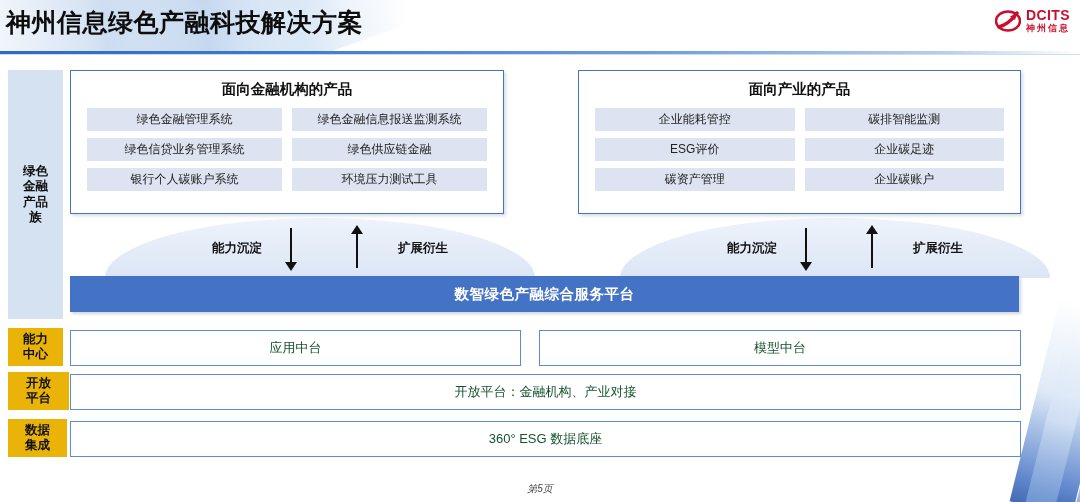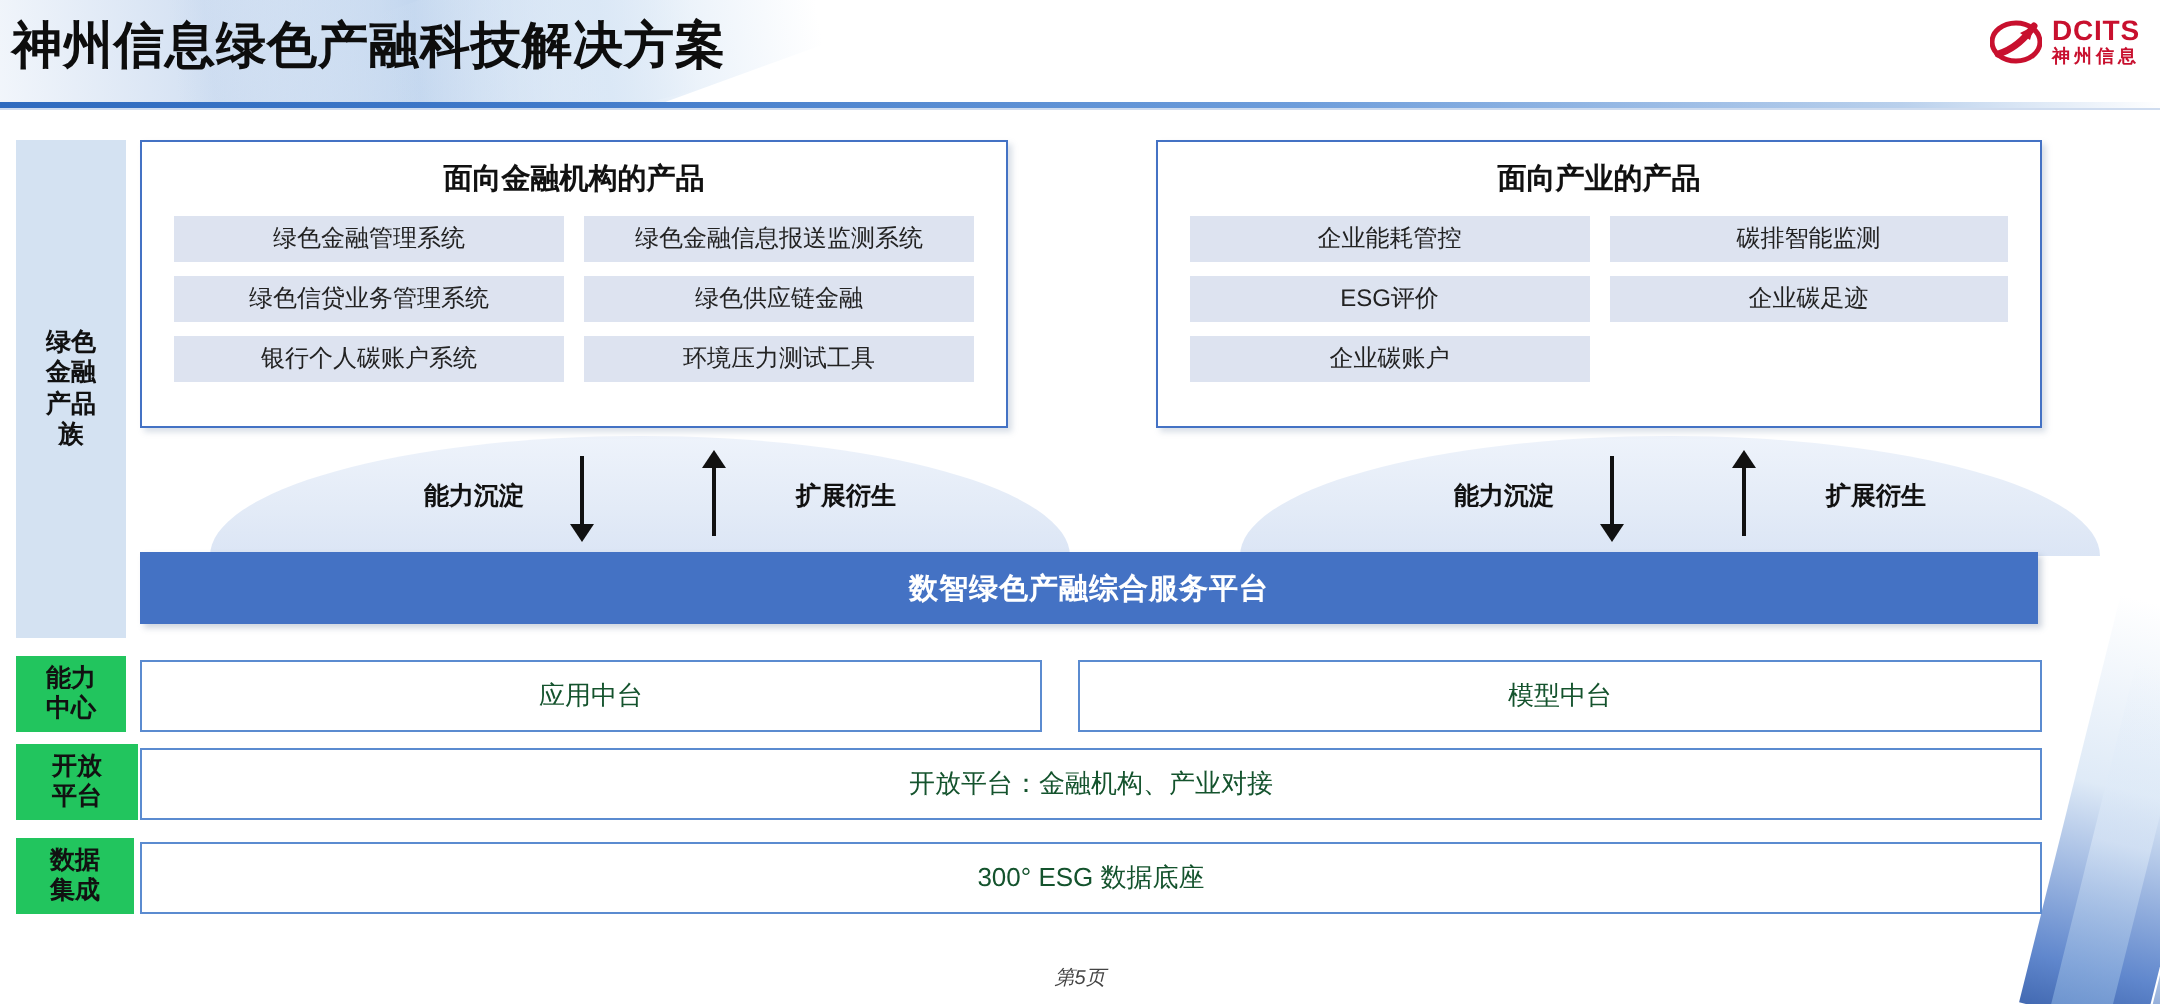--- a/index.html
+++ b/index.html
@@ -50,21 +50,21 @@
 
   .hill{position:absolute;border-radius:50% 50% 0 0 / 100% 100% 0 0;
     background:linear-gradient(180deg,#eef3fb 0%,#e3ebf7 60%,#dbe5f5 100%);}
   .hill-l{left:105px;top:218px;width:430px;height:60px;}
   .hill-r{left:620px;top:218px;width:430px;height:60px;}
 
   
   .side{position:absolute;text-align:center;font-weight:bold;font-size:12.5px;
     line-height:1.22;display:flex;align-items:center;justify-content:center;color:#111;}
   .side-blue{background:#d4e2f2;}
-  .side-peach{background:#22c55e;}
+  .side-peach{background:#eab308;}
   .side-green{left:8px;top:70px;width:55px;height:249px;}
   .side-cap{left:8px;top:328px;width:55px;height:38px;}
   .side-open{left:8px;top:372px;width:61px;height:38px;}
   .side-data{left:8px;top:419px;width:59px;height:38px;}
 
   
   .panel{position:absolute;background:#ffffff;border:1.6px solid #4472c4;
     box-shadow:2px 2px 3px rgba(120,140,170,.28);}
   .panel-l{left:70px;top:70px;width:432px;height:142px;}
   .panel-r{left:578px;top:70px;width:441px;height:142px;}
@@ -158,20 +158,21 @@
     </div>
   </div>
 
   <div class="panel panel-r">
     <div class="panel-h">面向产业的产品</div>
     <div class="grid">
       <div class="chip">企业能耗管控</div>
       <div class="chip">碳排智能监测</div>
       <div class="chip">ESG评价</div>
       <div class="chip">企业碳足迹</div>
+      <div class="chip">碳资产管理</div>
       <div class="chip">企业碳账户</div>
     </div>
   </div>
 
   <div class="arrow-grp" style="left:192px;">
     <span class="arrow-lbl">能力沉淀</span>
     <div class="arr down" style="margin-left:22px;">
       <div class="stem"></div>
         <div class="head"></div>
     </div>
@@ -202,17 +203,17 @@
   <div class="row r-app">
     <span>应用中台</span>
   </div>
   <div class="row r-mod">
     <span>模型中台</span>
   </div>
   <div class="row r-open">
     <span>开放平台：金融机构、产业对接</span>
   </div>
   <div class="row r-data">
-    <span>300° ESG 数据底座</span>
+    <span>360° ESG 数据底座</span>
   </div>
 
   <div class="foot">第5页</div>
 </div>
 
 </body></html>

